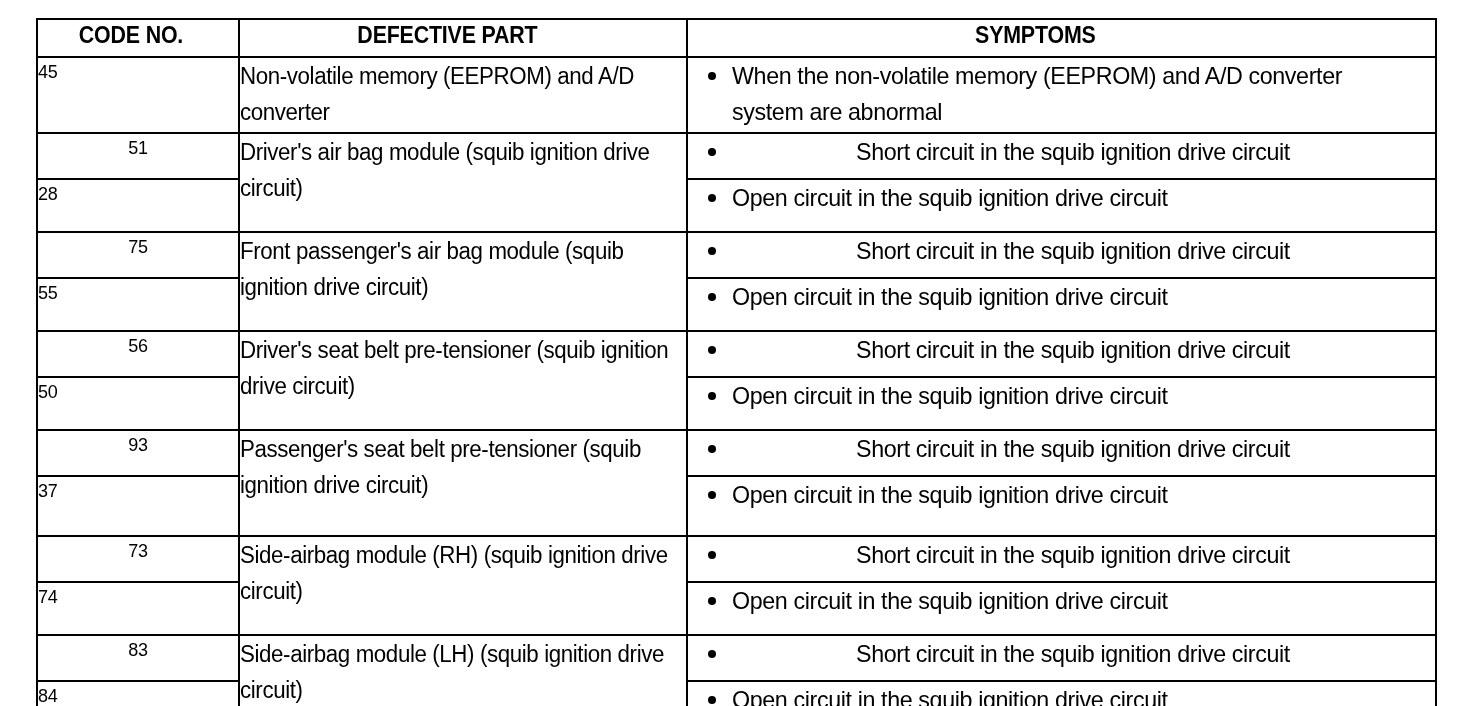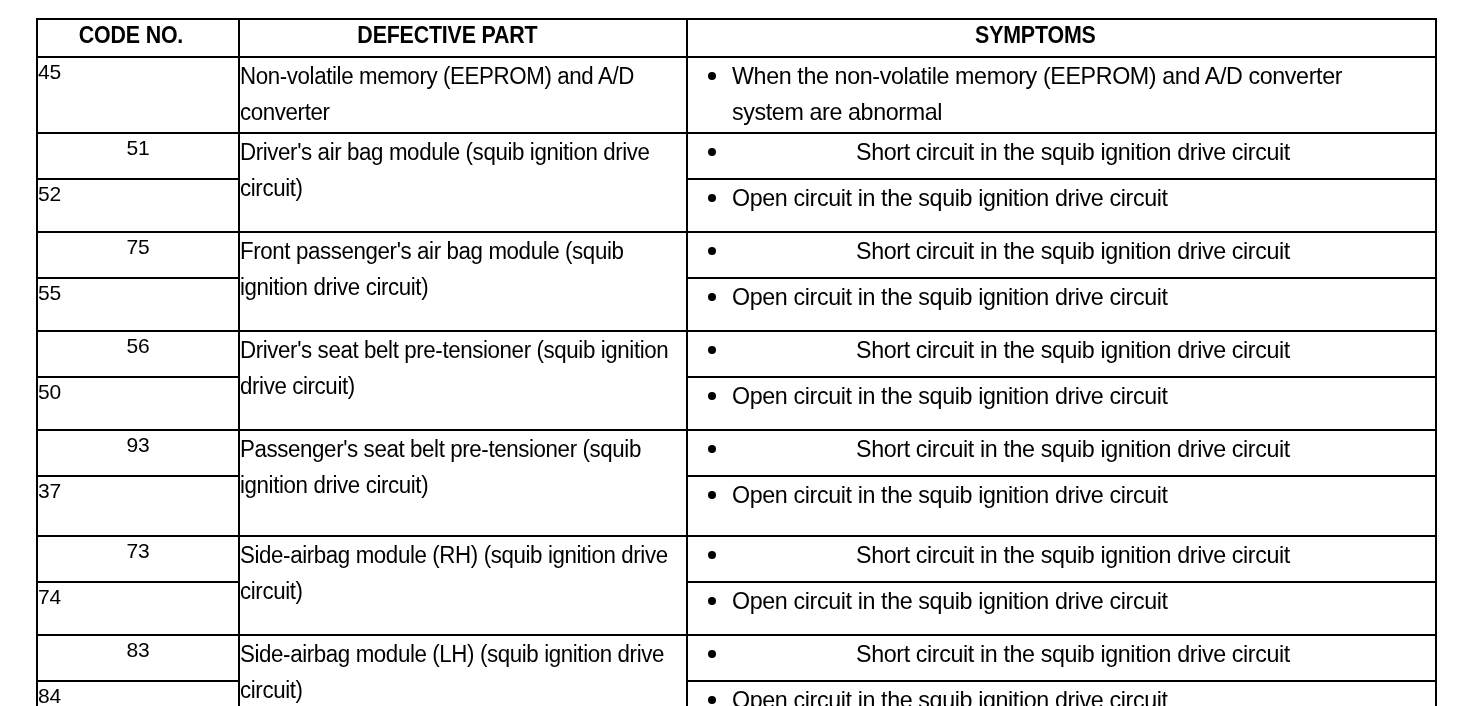--- a/index.html
+++ b/index.html
@@ -57,21 +57,21 @@
     transform: scaleX(0.93);
     transform-origin: left center;
     white-space: nowrap;
   }
 
   
   .code-cell {
     padding: 4px 0 4px 8px;
   }
   .code-text {
-    font-size: 21px;
+    font-size: 18px;
     line-height: 28px;
     letter-spacing: -0.3px;
   }
 
   .part-cell {
     padding: 5px 10px 6px 10px;
   }
   .part-text {
     font-size: 23px;
     line-height: 36px;
@@ -163,21 +163,21 @@
         </td>
         <td class="symp-cell h-one">
           <div class="symp-item">
             <span class="bullet"></span>
             <span class="symp-text">Short circuit in the squib ignition drive circuit</span>
           </div>
         </td>
       </tr>
       <tr>
         <td class="code-cell h-one-b">
-          <div class="code-text">52</div>
+          <div class="code-text">28</div>
         </td>
         <td class="symp-cell h-one-b">
           <div class="symp-item">
             <span class="bullet"></span>
             <span class="symp-text">Open circuit in the squib ignition drive circuit</span>
           </div>
         </td>
       </tr>
 
       <tr>

